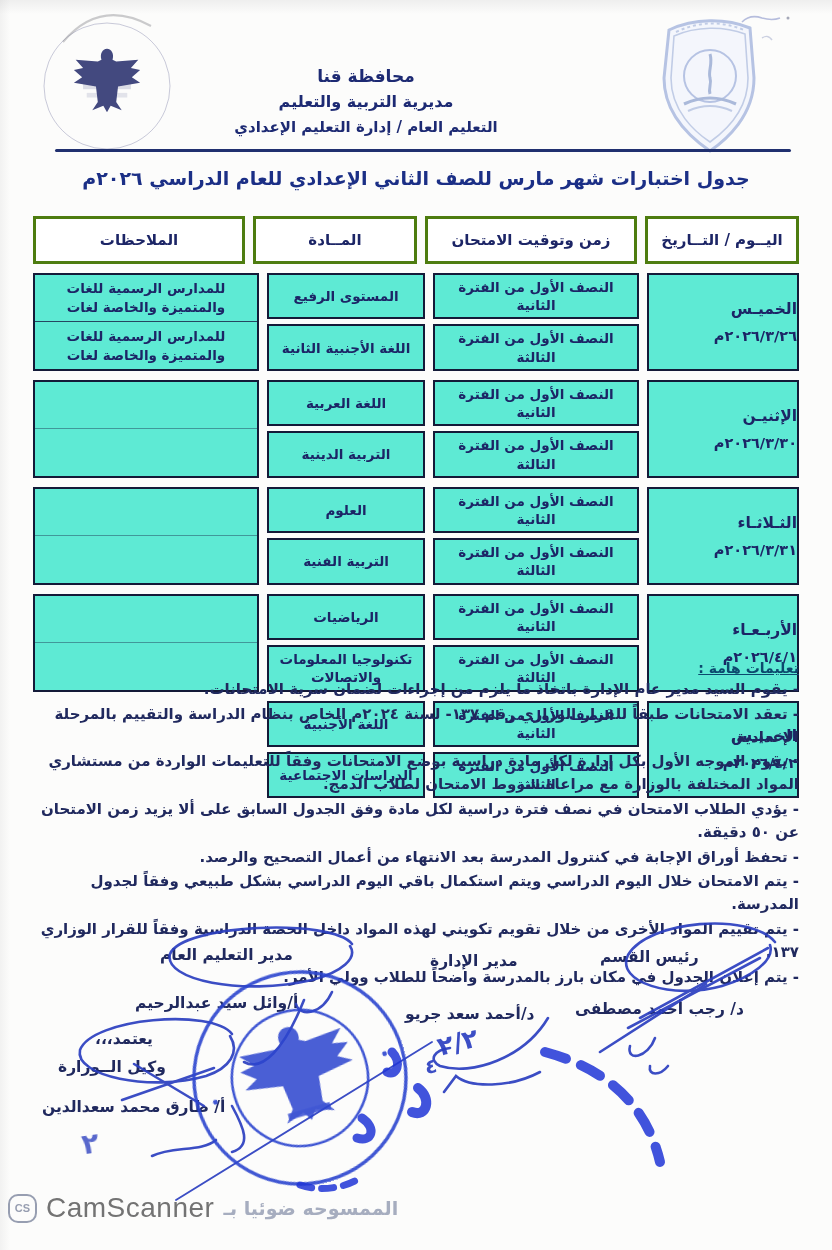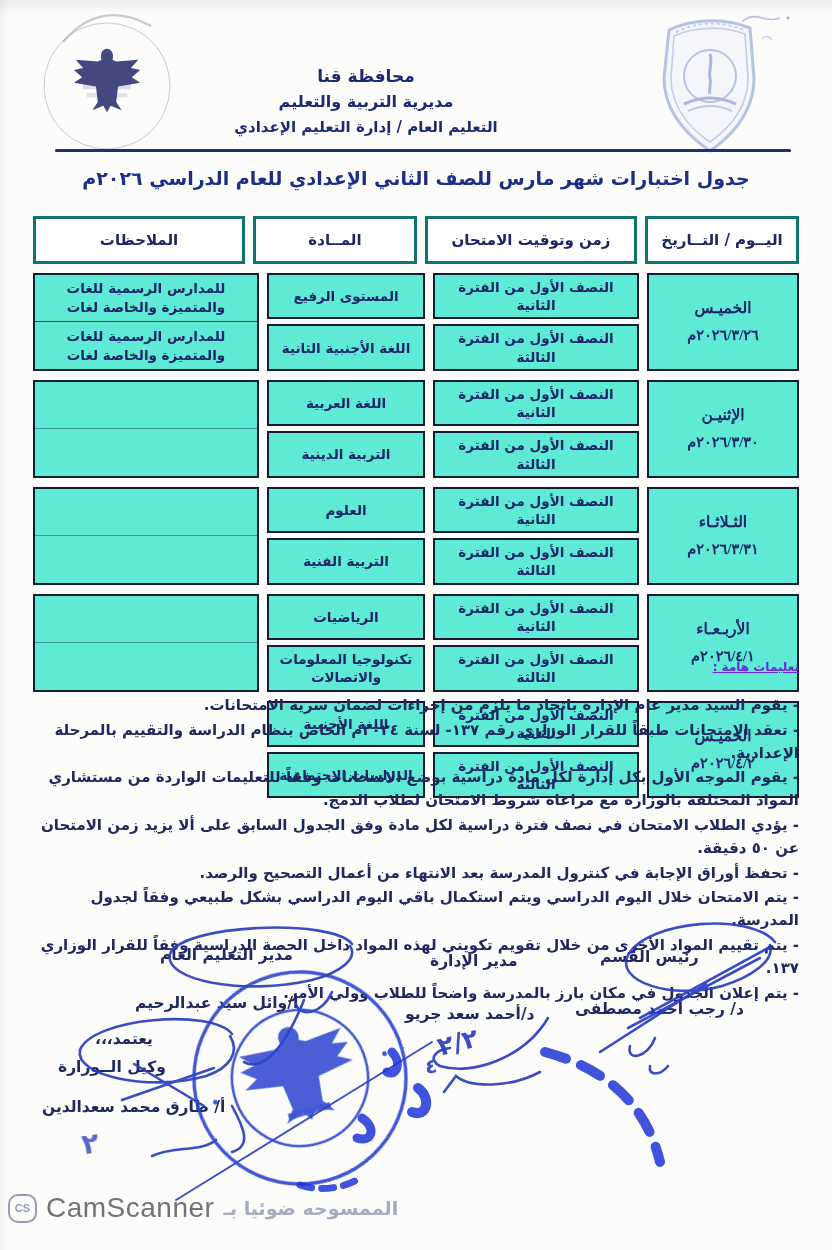--- a/index.html
+++ b/index.html
@@ -15,43 +15,43 @@
   .hdr-text .l2{font-size:16px;margin-top:6px;}
   .hdr-text .l3{font-size:15px;margin-top:7px;}
   .logo-left{position:absolute;top:14px;left:36px;}
   .logo-right{position:absolute;top:8px;left:634px;}
   .hdr-rule{position:absolute;top:149px;left:55px;width:736px;height:3px;background:#20306f;border-radius:2px;}
   .doc-title{position:absolute;top:167px;left:33px;width:766px;text-align:center;
         font-size:19px;font-weight:bold;color:#1b2f86;}
   
   .exam-table{position:absolute;top:216px;left:33px;width:766px;direction:rtl;}
   .t-header{display:flex;gap:8px;}
-  .th{border:3px solid #0f766e;background:#fff;display:flex;align-items:center;justify-content:center;
+  .th{border:3px solid #4d7c0f;background:#fff;display:flex;align-items:center;justify-content:center;
       height:42px;font-size:15px;font-weight:bold;color:#1c2566;}
   .t-row{display:flex;gap:8px;margin-top:9px;}
   .day-col{width:148px;flex:none;}
   .time-col{width:206px;flex:none;}
   .subj-col{width:158px;flex:none;}
   .notes-col{flex:1;}
   .cell{border:2.5px solid #141a38;background:#5eead4;}
-  .day-cell{display:flex;flex-direction:column;align-items:center;justify-content:center;gap:10px;font-family:Liberation Serif, serif;}
+  .day-cell{display:flex;flex-direction:column;align-items:flex-start;justify-content:center;gap:10px;}
   .day-name{font-size:15.5px;font-weight:bold;}
   .day-date{font-size:14.5px;font-weight:bold;}
   .sub-col{display:flex;flex-direction:column;gap:5px;}
   .sub{flex:1;display:flex;align-items:center;justify-content:center;text-align:center;
        padding:3px 6px;font-size:13.5px;font-weight:bold;line-height:1.35;}
   .notes-cell{display:flex;flex-direction:column;}
   .note-half{flex:1;display:flex;align-items:center;justify-content:center;text-align:center;
        padding:2px 10px;font-size:13.5px;font-weight:bold;line-height:1.4;}
   .note-half:first-child{border-bottom:1.5px solid rgba(23,30,68,.8);}
   .notes-cell.empty .note-half:first-child{border-bottom:1px solid rgba(23,30,68,.4);}
   .notes-cell.shared .note-half:first-child{border-bottom:1px solid rgba(23,30,68,.45);}
   
   .instructions{position:absolute;top:660px;left:33px;width:766px;direction:rtl;text-align:right;}
-  .inst-title{font-size:12px;font-weight:bold;color:#6d28d9;text-decoration:underline;margin-bottom:20px;}
+  .inst-title{font-size:14px;font-weight:bold;color:#0c4a6e;text-decoration:underline;margin-bottom:2px;}
   .inst-item{font-size:15px;font-weight:bold;color:#20295e;line-height:1.52;margin-bottom:2px;}
   
   .sig{position:absolute;direction:rtl;text-align:left;font-weight:bold;color:#20295e;font-size:15.5px;}
   .overlay-svg{position:absolute;left:0;top:900px;pointer-events:none;}
   
   .footer{position:absolute;left:8px;top:1192px;display:flex;align-items:center;gap:9px;direction:ltr;}
   .cs-badge{width:25px;height:25px;border:2px solid #979eb1;border-radius:10px;color:#979eb1;
         font-size:11px;font-weight:bold;display:flex;align-items:center;justify-content:center;
         font-family:"Liberation Sans",sans-serif;}
   .cs-brand{font-size:28px;color:#737373;font-weight:400;font-family:"Liberation Sans",sans-serif;letter-spacing:.5px;}

